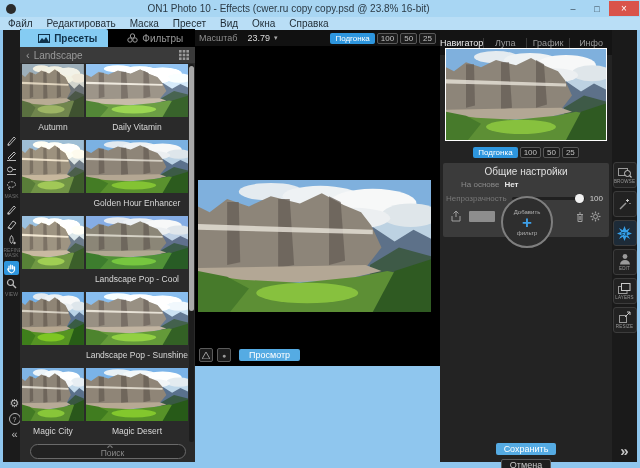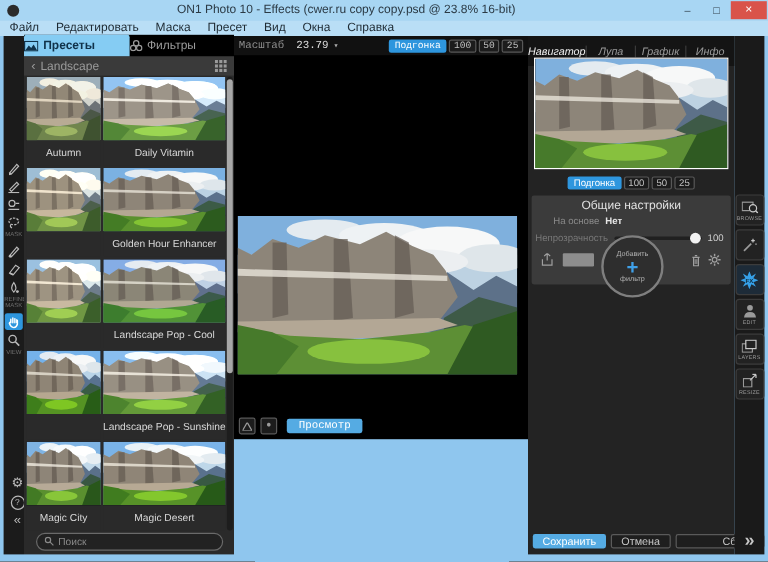--- a/index.html
+++ b/index.html
@@ -8,35 +8,35 @@
   #titlebar{position:absolute;left:0;top:0;width:640px;height:17px;background:#a8d6f3;display:flex;align-items:center;}
   #app-icon{width:10px;height:10px;border-radius:50%;background:#2b2b2b;margin-left:6px;flex:0 0 auto;}
   #title-text{flex:1;text-align:center;font-size:10px;color:#2b3a45;white-space:nowrap;overflow:hidden;}
   .winbtn{width:24px;height:15px;display:flex;align-items:center;justify-content:center;font-size:9px;color:#33424e;}
   #close-btn{background:#d9534a;color:#fff;width:30px;font-size:10px;margin-right:1px;}
   #menubar{position:absolute;left:0;top:17px;width:640px;height:13px;background:#b9def6;display:flex;align-items:center;padding-left:8px;box-sizing:border-box;}
   .menu-item{font-size:10px;color:#1e2a33;margin-right:14px;white-space:nowrap;}
   
   #toolstrip{position:absolute;left:3px;top:30px;width:17px;height:432px;background:#1b1b1b;display:flex;flex-direction:column;align-items:center;}
   #presets-panel{position:absolute;left:20px;top:30px;width:175px;height:432px;background:#2a2a2a;}
-  #canvas{position:absolute;left:195px;top:30px;width:245px;height:336px;background:#000;font-family:Liberation Mono, monospace;}
+  #canvas{position:absolute;left:195px;top:30px;width:245px;height:336px;background:#000;}
   #right-panel{position:absolute;left:440px;top:30px;width:172px;height:432px;background:#232323;}
   #module-strip{position:absolute;left:612px;top:30px;width:25px;height:432px;background:#1a1a1a;}
   
   #toolstrip .tools{margin-top:103px;display:flex;flex-direction:column;align-items:center;gap:1px;}
   .tool{width:15px;height:14px;display:flex;align-items:center;justify-content:center;border-radius:2px;}
   .tool svg{display:block;}
   .tool.selected{background:#2e96de;}
   .tool-group-label{font-size:5px;color:#6f6f6f;text-align:center;line-height:5px;margin:1px 0 2px 0;max-width:16px;}
   #toolstrip .bottom-icons{position:absolute;bottom:22px;left:3px;width:17px;display:flex;flex-direction:column;align-items:center;gap:4px;}
   .glyph-icon{color:#b9b9b9;font-size:11px;line-height:11px;}
   .help-circle{width:10px;height:10px;border:1px solid #b9b9b9;border-radius:50%;color:#b9b9b9;font-size:7px;display:flex;align-items:center;justify-content:center;}
   
   #left-tabs{position:absolute;left:0;top:-1px;width:175px;height:18px;display:flex;background:#000;}
-  .ltab{flex:1;display:flex;align-items:center;justify-content:flex-start;gap:4px;font-size:10px;}
+  .ltab{flex:1;display:flex;align-items:center;justify-content:center;gap:4px;padding-left:8px;font-size:10px;}
   .ltab.active{background:#85ccf3;color:#10324a;font-weight:bold;border-radius:2px 2px 0 0;}
   .ltab.inactive{color:#9a9a9a;}
   #category-bar{position:absolute;left:0;top:17px;width:175px;height:16px;background:#3a3a3a;display:flex;align-items:center;padding:0 6px;box-sizing:border-box;color:#9a9a9a;}
   #category-bar .back{font-size:11px;margin-right:4px;}
   #category-bar .cat-name{font-size:10px;flex:1;}
   #preset-grid{position:absolute;left:2px;top:34px;width:166px;height:378px;display:grid;grid-template-columns:1fr 1fr;grid-auto-rows:74px;gap:2px;overflow:hidden;}
   .preset-cell{display:flex;flex-direction:column;background:#2a2a2a;}
   .preset-thumb{height:53px;overflow:hidden;background:#111;}
   .preset-thumb svg{width:100%;height:100%;display:block;}
   .preset-label{height:20px;display:flex;align-items:center;justify-content:center;font-size:8.5px;color:#d8d8d8;text-align:center;white-space:nowrap;}
@@ -46,37 +46,37 @@
   .preset-cell:nth-child(4) .preset-thumb{filter:saturate(1.1);}
   .preset-cell:nth-child(5) .preset-thumb{filter:sepia(.18) brightness(1.07);}
   .preset-cell:nth-child(6) .preset-thumb{filter:hue-rotate(8deg) saturate(1.05);}
   .preset-cell:nth-child(7) .preset-thumb{filter:saturate(1.25);}
   .preset-cell:nth-child(8) .preset-thumb{filter:brightness(1.08);}
   .preset-cell:nth-child(9) .preset-thumb{filter:contrast(1.08);}
   .preset-cell:nth-child(10) .preset-thumb{filter:saturate(1.12) contrast(1.05);}
   #preset-scrollbar{position:absolute;right:1px;top:34px;width:5px;height:378px;background:#1d1d1d;border-radius:3px;}
   #preset-scrollbar .thumb{position:absolute;left:0;top:2px;width:5px;height:245px;background:#a8a8a8;border-radius:3px;}
   #search-row{position:absolute;left:0;bottom:2px;width:175px;height:18px;display:flex;align-items:center;justify-content:center;}
-  #search-box{width:148px;height:13px;border:1px solid #6a6a6a;border-radius:8px;display:flex;align-items:center;padding-left:6px;background:#222;}
+  #search-box{width:148px;height:13px;border:1px solid #6a6a6a;border-radius:8px;display:flex;align-items:center;padding-left:6px;background:#222;flex-direction:column;}
   #search-box .ph{font-size:8.5px;color:#8a8a8a;margin-left:4px;}
   
   #canvas-toolbar{position:absolute;left:0;top:0;width:245px;height:16px;background:#111;display:flex;align-items:center;padding:0 4px;box-sizing:border-box;}
   .dim-label{font-size:9px;color:#8e8e8e;}
   #scale-value{font-size:9px;color:#ddd;margin-left:10px;display:flex;align-items:center;gap:4px;}
   #scale-value .arrow{font-size:7px;color:#aaa;}
   .fit-group{margin-left:auto;display:flex;align-items:center;gap:2px;}
   .fit-btn{background:#2e96de;color:#fff;font-size:8px;padding:1px 5px;border-radius:2px;}
   .zoom-btn{border:1px solid #585858;color:#c0c0c0;font-size:8px;padding:0px 3px;border-radius:2px;background:#1c1c1c;}
   #main-photo{position:absolute;left:3px;top:150px;width:233px;height:132px;}
   #main-photo svg{width:100%;height:100%;display:block;}
   #canvas-bottom{position:absolute;left:0;bottom:3px;width:245px;height:16px;display:flex;align-items:center;gap:4px;padding-left:4px;box-sizing:border-box;}
   .small-toggle{width:12px;height:12px;border:1px solid #5a5a5a;border-radius:2px;background:#1c1c1c;display:flex;align-items:center;justify-content:center;color:#9a9a9a;font-size:7px;}
   #preview-btn{background:#55abe3;color:#fff;font-size:9px;padding:1px 10px;border-radius:2px;margin-left:4px;}
   
-  #nav-tabs{position:absolute;left:0;top:0;width:172px;height:25px;display:flex;align-items:center;background:#141414;font-style:italic;}
+  #nav-tabs{position:absolute;left:0;top:0;width:172px;height:25px;display:flex;align-items:center;background:#141414;}
   .ntab{flex:1;text-align:center;font-size:9px;color:#9a9a9a;border-right:1px solid #3a3a3a;}
   .ntab:last-child{border-right:none;}
   .ntab.active{color:#f0f0f0;}
   #nav-thumb{position:absolute;left:5px;top:18px;width:160px;height:91px;border:1px solid #fff;background:#000;}
   #nav-thumb svg{width:100%;height:100%;display:block;}
   #nav-zoom-row{position:absolute;left:0;top:115px;width:172px;height:14px;display:flex;align-items:center;justify-content:center;gap:2px;}
   #settings-panel{position:absolute;left:3px;top:133px;width:166px;height:74px;background:#3b3b3b;border-radius:2px;}
   #settings-title{text-align:center;font-size:10px;color:#e0e0e0;margin-top:3px;}
   #based-row{display:flex;gap:5px;margin:3px 0 0 18px;align-items:center;}
   #based-label{font-size:8px;color:#8a8a8a;}
@@ -86,21 +86,21 @@
   #opacity-slider{flex:1;height:3px;background:#202020;border-radius:2px;position:relative;}
   #opacity-knob{position:absolute;right:1px;top:-3px;width:9px;height:9px;background:#f2f2f2;border-radius:50%;}
   #opacity-value{font-size:8px;color:#cfcfcf;}
   #settings-icons{display:flex;align-items:center;margin:8px 8px 0 8px;}
   .seticon{color:#a0a0a0;}
   #swatch{width:26px;height:11px;background:#8d8d8d;border-radius:1px;margin-left:8px;}
   #settings-icons .spacer{flex:1;}
   #add-filter-circle{position:absolute;left:61px;top:166px;width:48px;height:48px;border:2px solid #7f7f7f;border-radius:50%;background:#2e2e2e;display:flex;flex-direction:column;align-items:center;justify-content:center;z-index:5;}
   #add-filter-circle .t{font-size:6px;color:#b0b0b0;line-height:6px;}
   #add-filter-circle .plus{font-size:17px;color:#3fa0e8;font-weight:bold;line-height:15px;}
-  #rp-footer{position:absolute;left:0;bottom:3px;width:172px;height:16px;display:flex;align-items:center;gap:4px;padding:0 4px;box-sizing:border-box;}
+  #rp-footer{position:absolute;left:0;bottom:3px;width:172px;height:16px;display:flex;align-items:center;gap:4px;padding:0 4px;box-sizing:border-box;flex-direction:column;}
   #save-btn{background:#55abe3;color:#fff;font-size:9px;padding:1px 8px;border-radius:2px;}
   .dark-btn{border:1px solid #5a5a5a;background:#1e1e1e;color:#c8c8c8;font-size:9px;padding:0px 8px;border-radius:2px;}
   #reset-btn{margin-left:auto;padding-left:38px;}
   
   #module-strip .modules{margin-top:132px;display:flex;flex-direction:column;align-items:center;gap:3px;}
   .module-btn{width:22px;min-height:20px;border:1px solid #3c3c3c;border-radius:3px;background:#222;display:flex;flex-direction:column;align-items:center;justify-content:center;padding:2px 0;}
   .module-btn .mlabel{font-size:4.5px;color:#9a9a9a;letter-spacing:.2px;margin-top:1px;}
   .module-btn.active{background:#1d2b38;}
   #expand-right{position:absolute;bottom:3px;left:0;width:25px;height:18px;display:flex;align-items:center;justify-content:center;color:#c7c7c7;font-size:15px;font-weight:bold;}
 </style>

